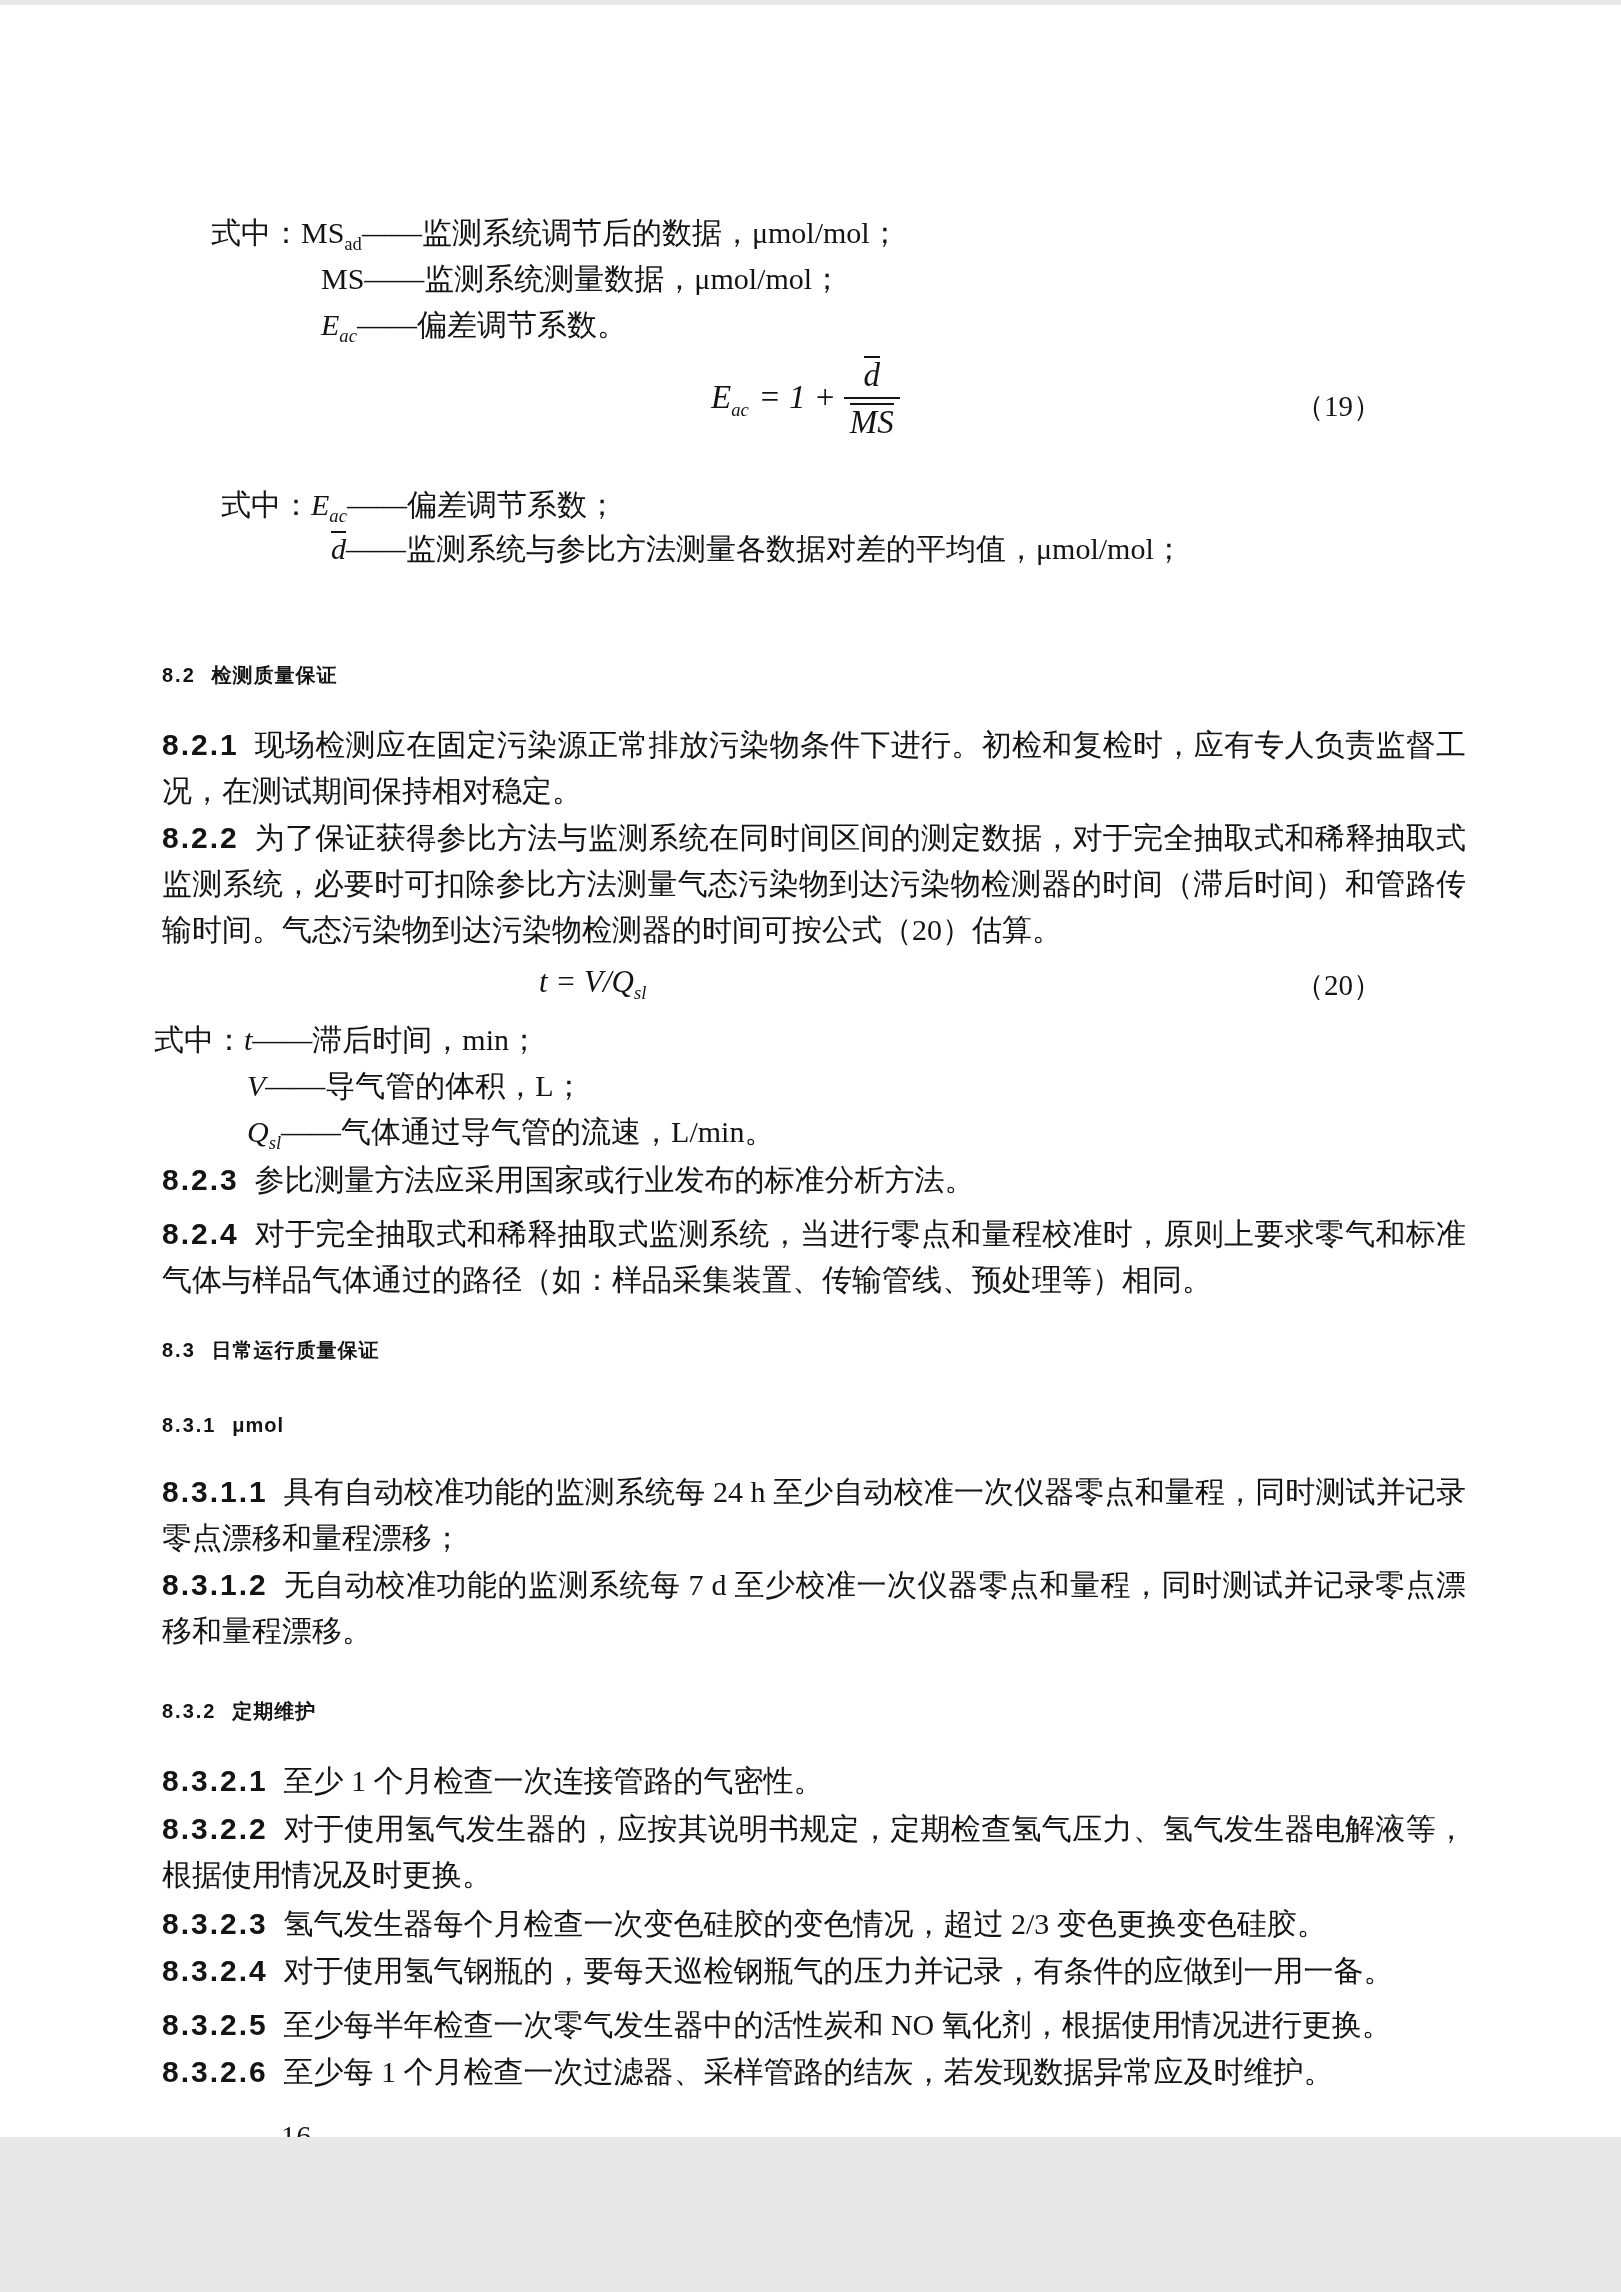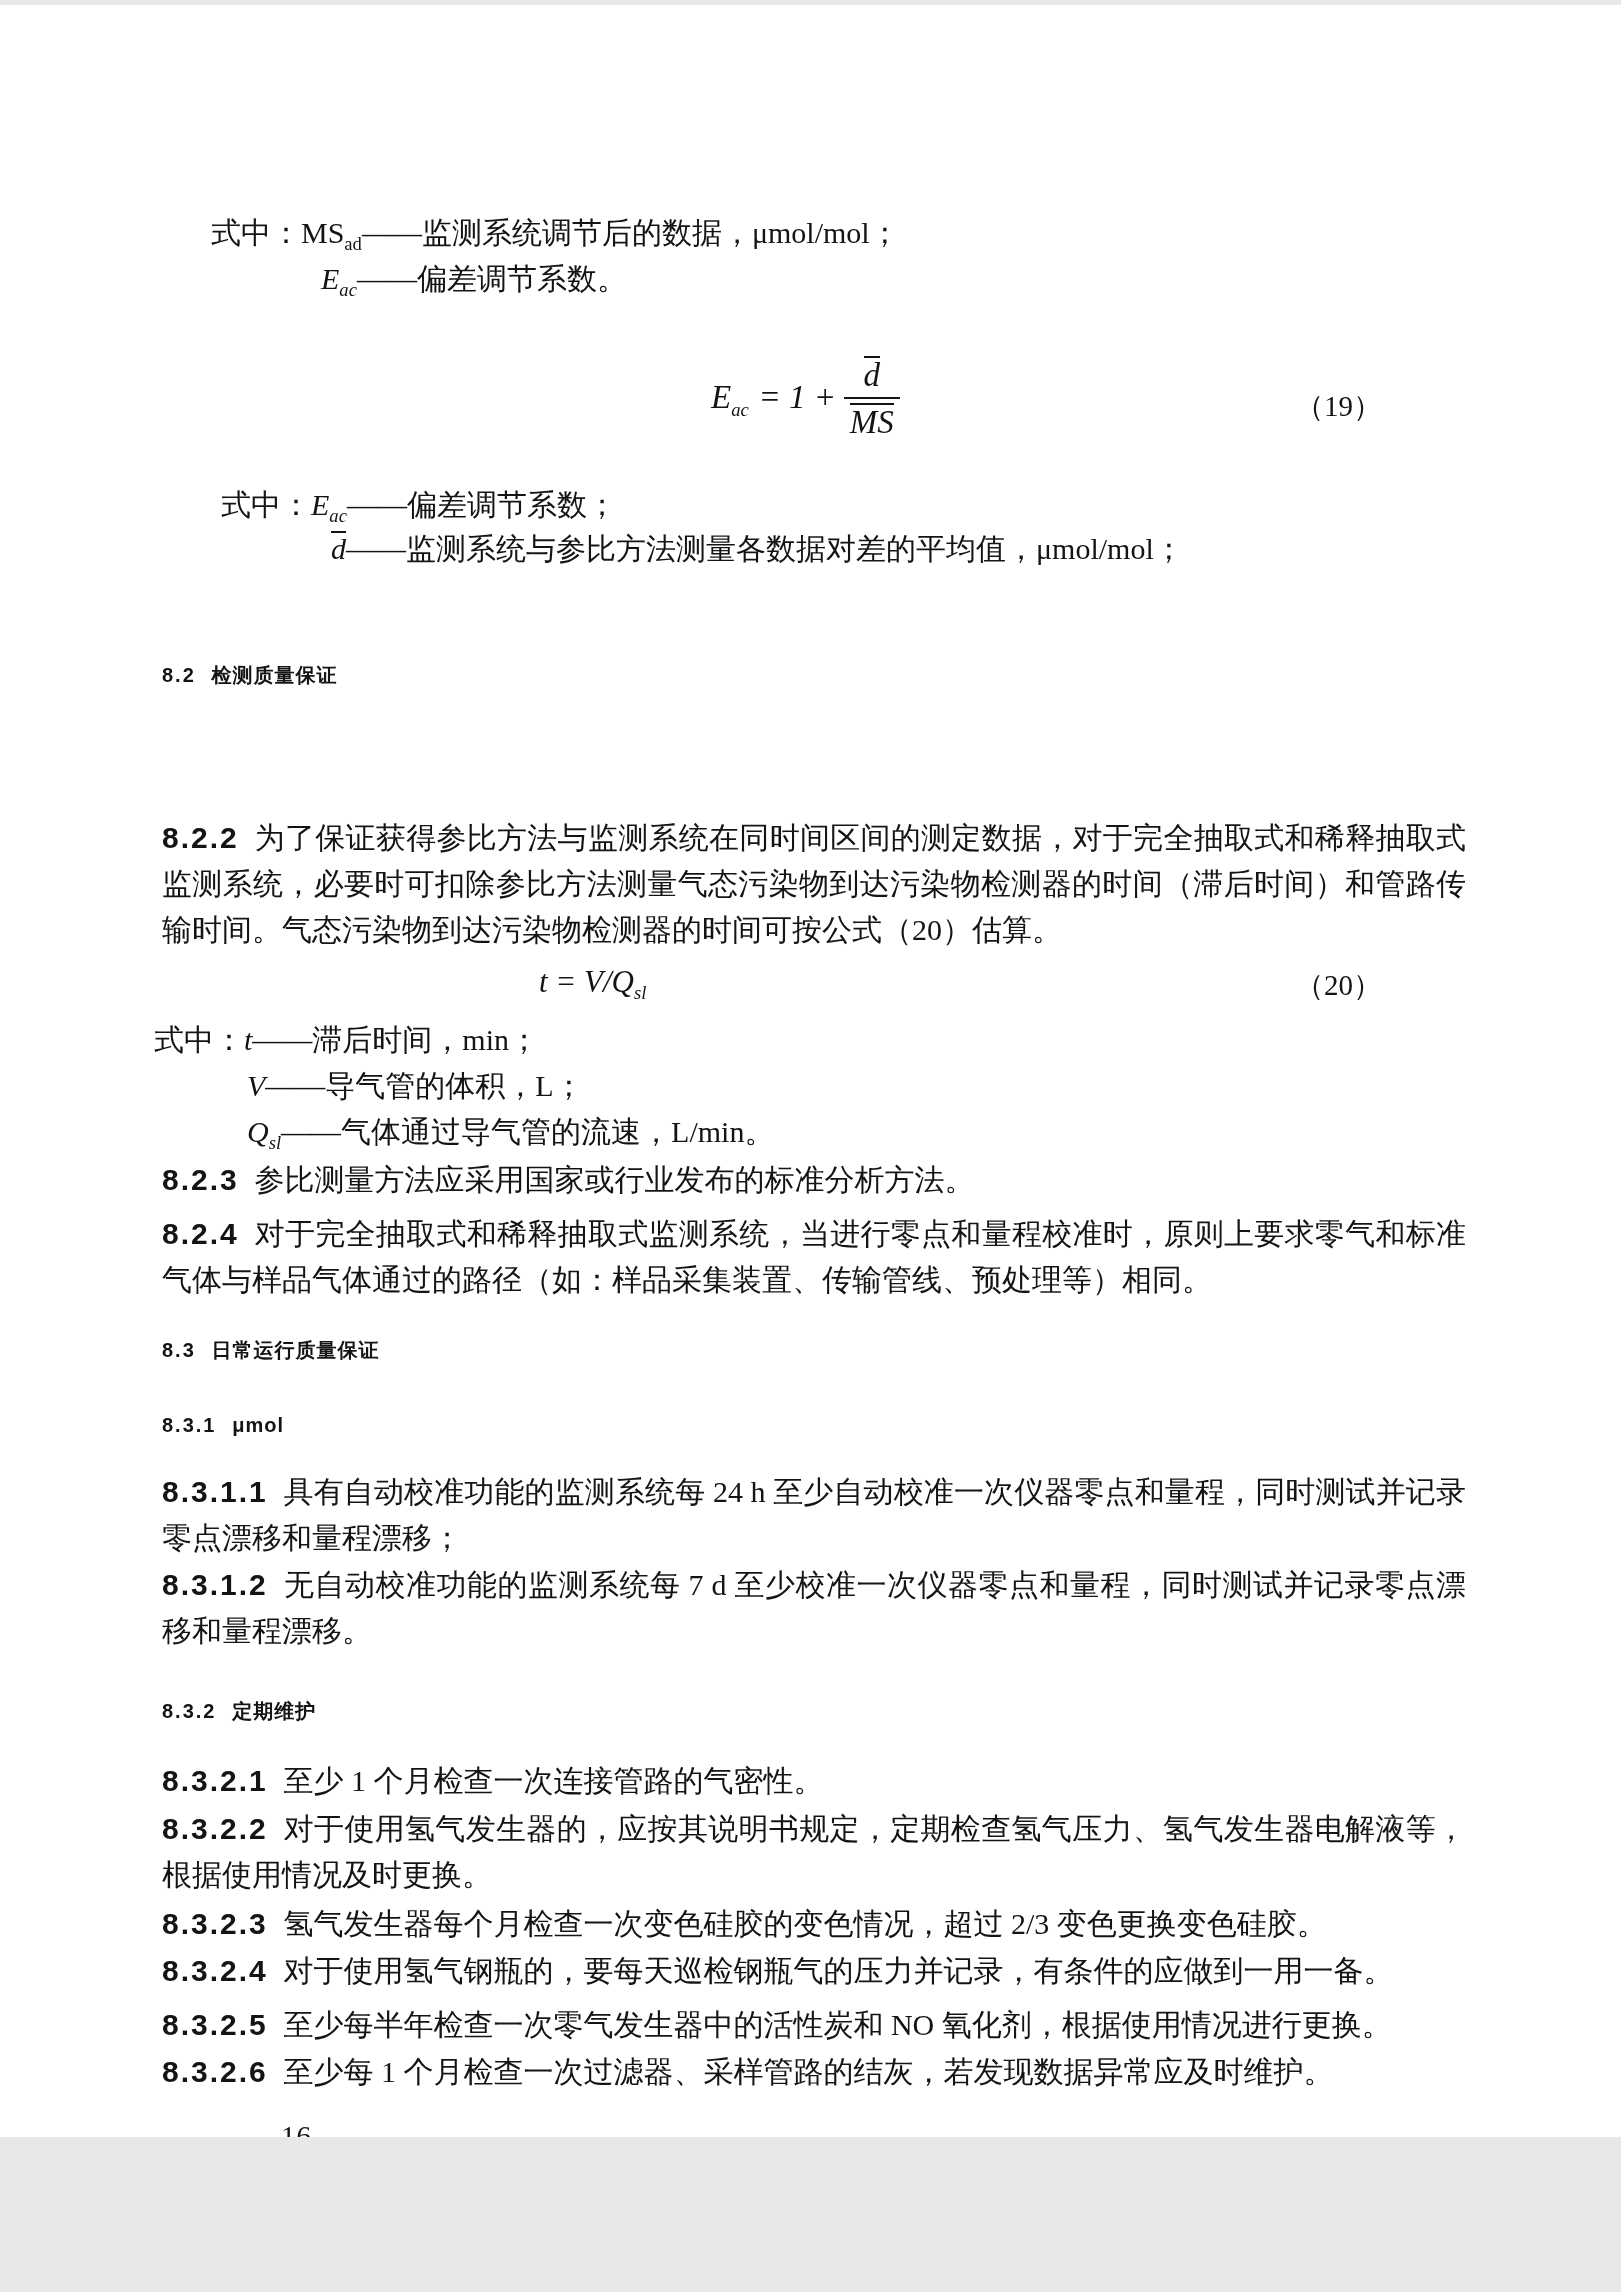--- a/index.html
+++ b/index.html
@@ -67,20 +67,23 @@
 </head>
 <body>
 
 <div class="page">
 
   <div class="blk def" style="top:205px; left:211px;">
     <div class="line">
       <span>式中：</span><span class="sym"><span>MS</span><sub class="ssub">ad</sub></span><span>——监测系统调节后的数据，μmol/mol；</span>
     </div>
     <div class="line cont">
+      <span class="sym"><span>MS</span><sub class="ssub"></sub></span><span>——监测系统测量数据，μmol/mol；</span>
+    </div>
+    <div class="line cont">
       <span class="sym var"><span>E</span><sub class="ssub">ac</sub></span><span>——偏差调节系数。</span>
     </div>
   </div>
 
   <div class="formula-row" style="top:351px; height:108px;">
     <span class="f19-wrap">
       <span class="fbody"><span>E</span><sub class="ssub">ac</sub></span>
       <span class="fbody" style="margin-left:9.8px;">= 1 +</span>
       <span class="frac">
         <span class="nume"><span class="ovl fbody">d</span></span>
@@ -96,20 +99,23 @@
     </div>
     <div class="line cont">
       <span class="ovl var">d</span><span>——监测系统与参比方法测量各数据对差的平均值，μmol/mol；</span>
     </div>
   </div>
 
   <div class="blk heading" style="top:647px;">
     <span class="hd-num">8.2</span><span>检测质量保证</span>
   </div>
 
+  <div class="blk" style="top:717px;">
+    <span class="clause-num">8.2.1</span><span>现场检测应在固定污染源正常排放污染物条件下进行。初检和复检时，应有专人负责监督工况，在测试期间保持相对稳定。</span>
+  </div>
 
   <div class="blk" style="top:810px;">
     <span class="clause-num">8.2.2</span><span>为了保证获得参比方法与监测系统在同时间区间的测定数据，对于完全抽取式和稀释抽取式监测系统，必要时可扣除参比方法测量气态污染物到达污染物检测器的时间（滞后时间）和管路传输时间。气态污染物到达污染物检测器的时间可按公式（20）估算。</span>
   </div>
 
   <div class="formula-row" style="top:959px; height:45px;">
     <span class="f20"><span class="var">t = V/Q</span><sub class="ssub var">sl</sub></span>
     <span class="ftag" style="top:2px;">（20）</span>
   </div>
 

